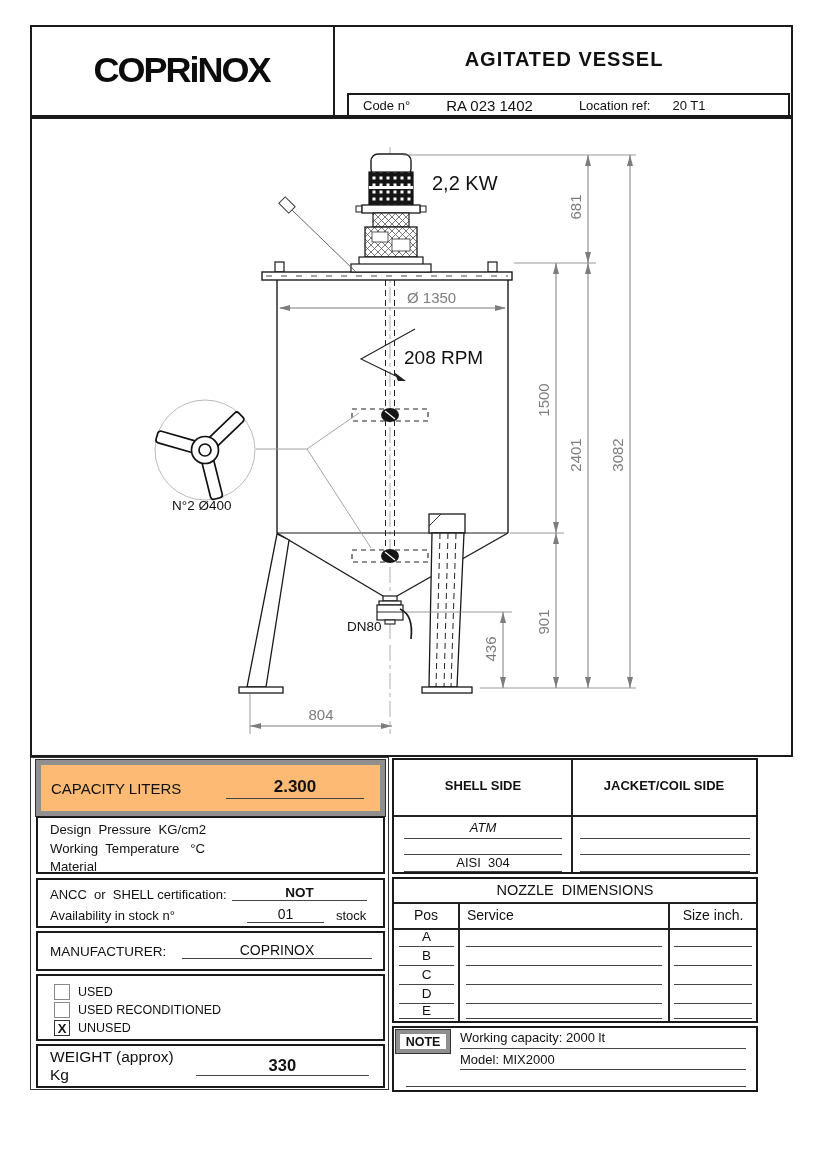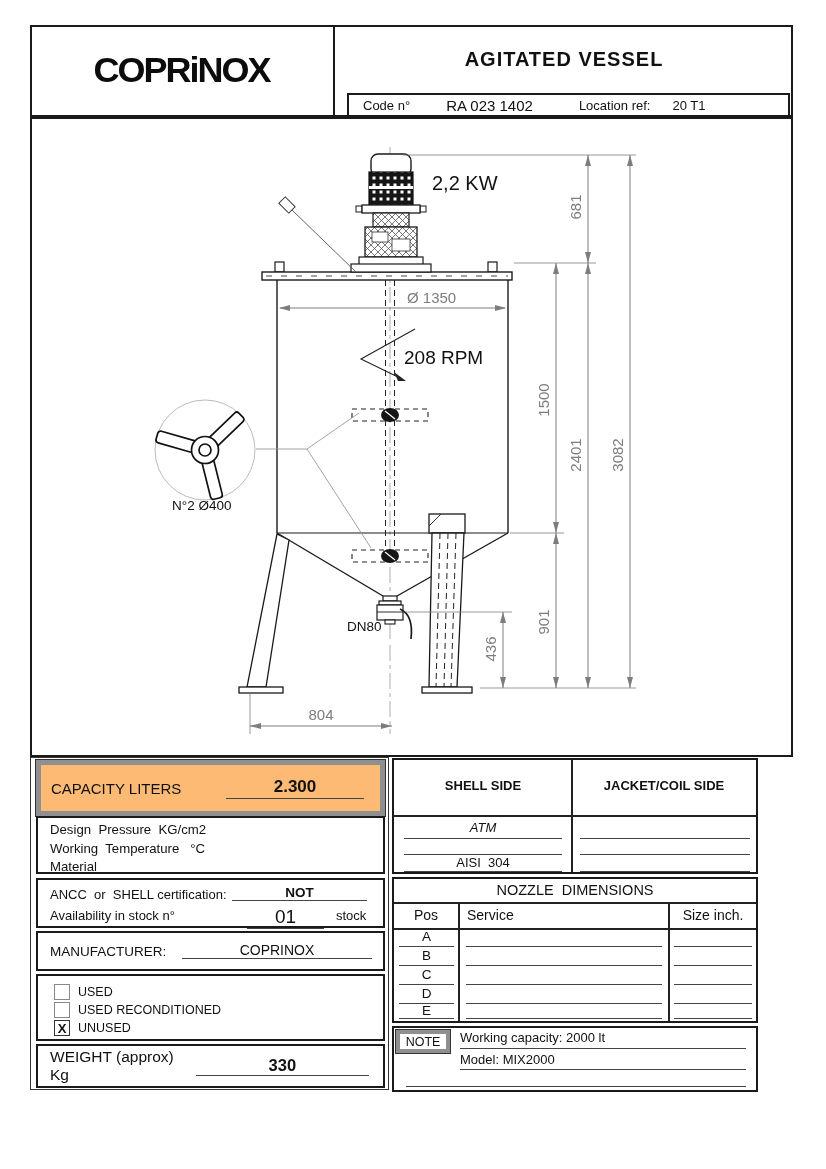--- a/index.html
+++ b/index.html
@@ -222,21 +222,21 @@
   <div class="bx" style="left:36px;top:816px;width:349px;height:58px;padding:3px 0 0 12px;font-size:13.2px;line-height:18.5px;">
     <div class="pre">Design  Pressure  KG/cm2</div>
     <div class="pre">Working  Temperature   °C</div>
     <div class="pre">Material</div>
   </div>
 
   <div class="bx" style="left:36px;top:878px;width:349px;height:50px;">
     <span class="abs pre" style="left:12px;top:7px;font-size:13px;">ANCC  or  SHELL certification:</span>
     <span class="abs uline" style="left:194px;top:5px;width:135px;text-align:center;font-weight:bold;font-size:13.5px;">NOT</span>
     <span class="abs" style="left:12px;top:28px;font-size:13px;">Availability in stock n°</span>
-    <span class="abs uline" style="left:209px;top:26px;width:77px;text-align:center;font-size:19px;">01</span>
+    <span class="abs uline" style="left:209px;top:26px;width:77px;text-align:center;font-size:14px;">01</span>
     <span class="abs" style="left:298px;top:28px;font-size:13px;">stock</span>
   </div>
 
   <div class="bx" style="left:36px;top:931px;width:349px;height:40px;">
     <span class="abs" style="left:12px;top:11px;font-size:13.5px;">MANUFACTURER:</span>
     <span class="abs uline" style="left:144px;top:9px;width:190px;text-align:center;font-size:14px;">COPRINOX</span>
   </div>
 
   <div class="bx" style="left:36px;top:974px;width:349px;height:67px;">
     <span class="ck" style="left:16px;top:8px;"></span>
@@ -295,19 +295,19 @@
     <div class="abs uline" style="left:72px;top:107px;width:196px;height:18px;font-size:13px;"></div>
     <div class="abs uline" style="left:280px;top:107px;width:78px;height:18px;font-size:13px;"></div>
 
     <div class="abs uline" style="left:5px;top:124px;width:55px;height:16px;text-align:center;font-size:13.5px;">E</div>
     <div class="abs uline" style="left:72px;top:124px;width:196px;height:16px;font-size:13px;"></div>
     <div class="abs uline" style="left:280px;top:124px;width:78px;height:16px;font-size:13px;"></div>
   </div>
 
   <div class="bx" style="left:392px;top:1026px;width:366px;height:66px;">
     <div class="abs" style="left:2px;top:2px;width:54px;height:23px;border:4px solid #8f8f8f;outline:1px solid #333;background:#fff;
-                display:flex;align-items:center;justify-content:center;font-weight:normal;font-size:12.5px;">NOTE</div>
+                display:flex;align-items:center;justify-content:center;font-weight:bold;font-size:12.5px;">NOTE</div>
     <div class="abs uline" style="left:66px;top:2px;width:286px;height:19px;font-size:13px;">Working capacity: 2000 lt</div>
     <div class="abs uline" style="left:66px;top:24px;width:286px;height:18px;font-size:13px;">Model: MIX2000</div>
     <div class="abs uline" style="left:12px;top:42px;width:340px;height:17px;font-size:13px;"></div>
   </div>
 
 </div>
 
 </body></html>

